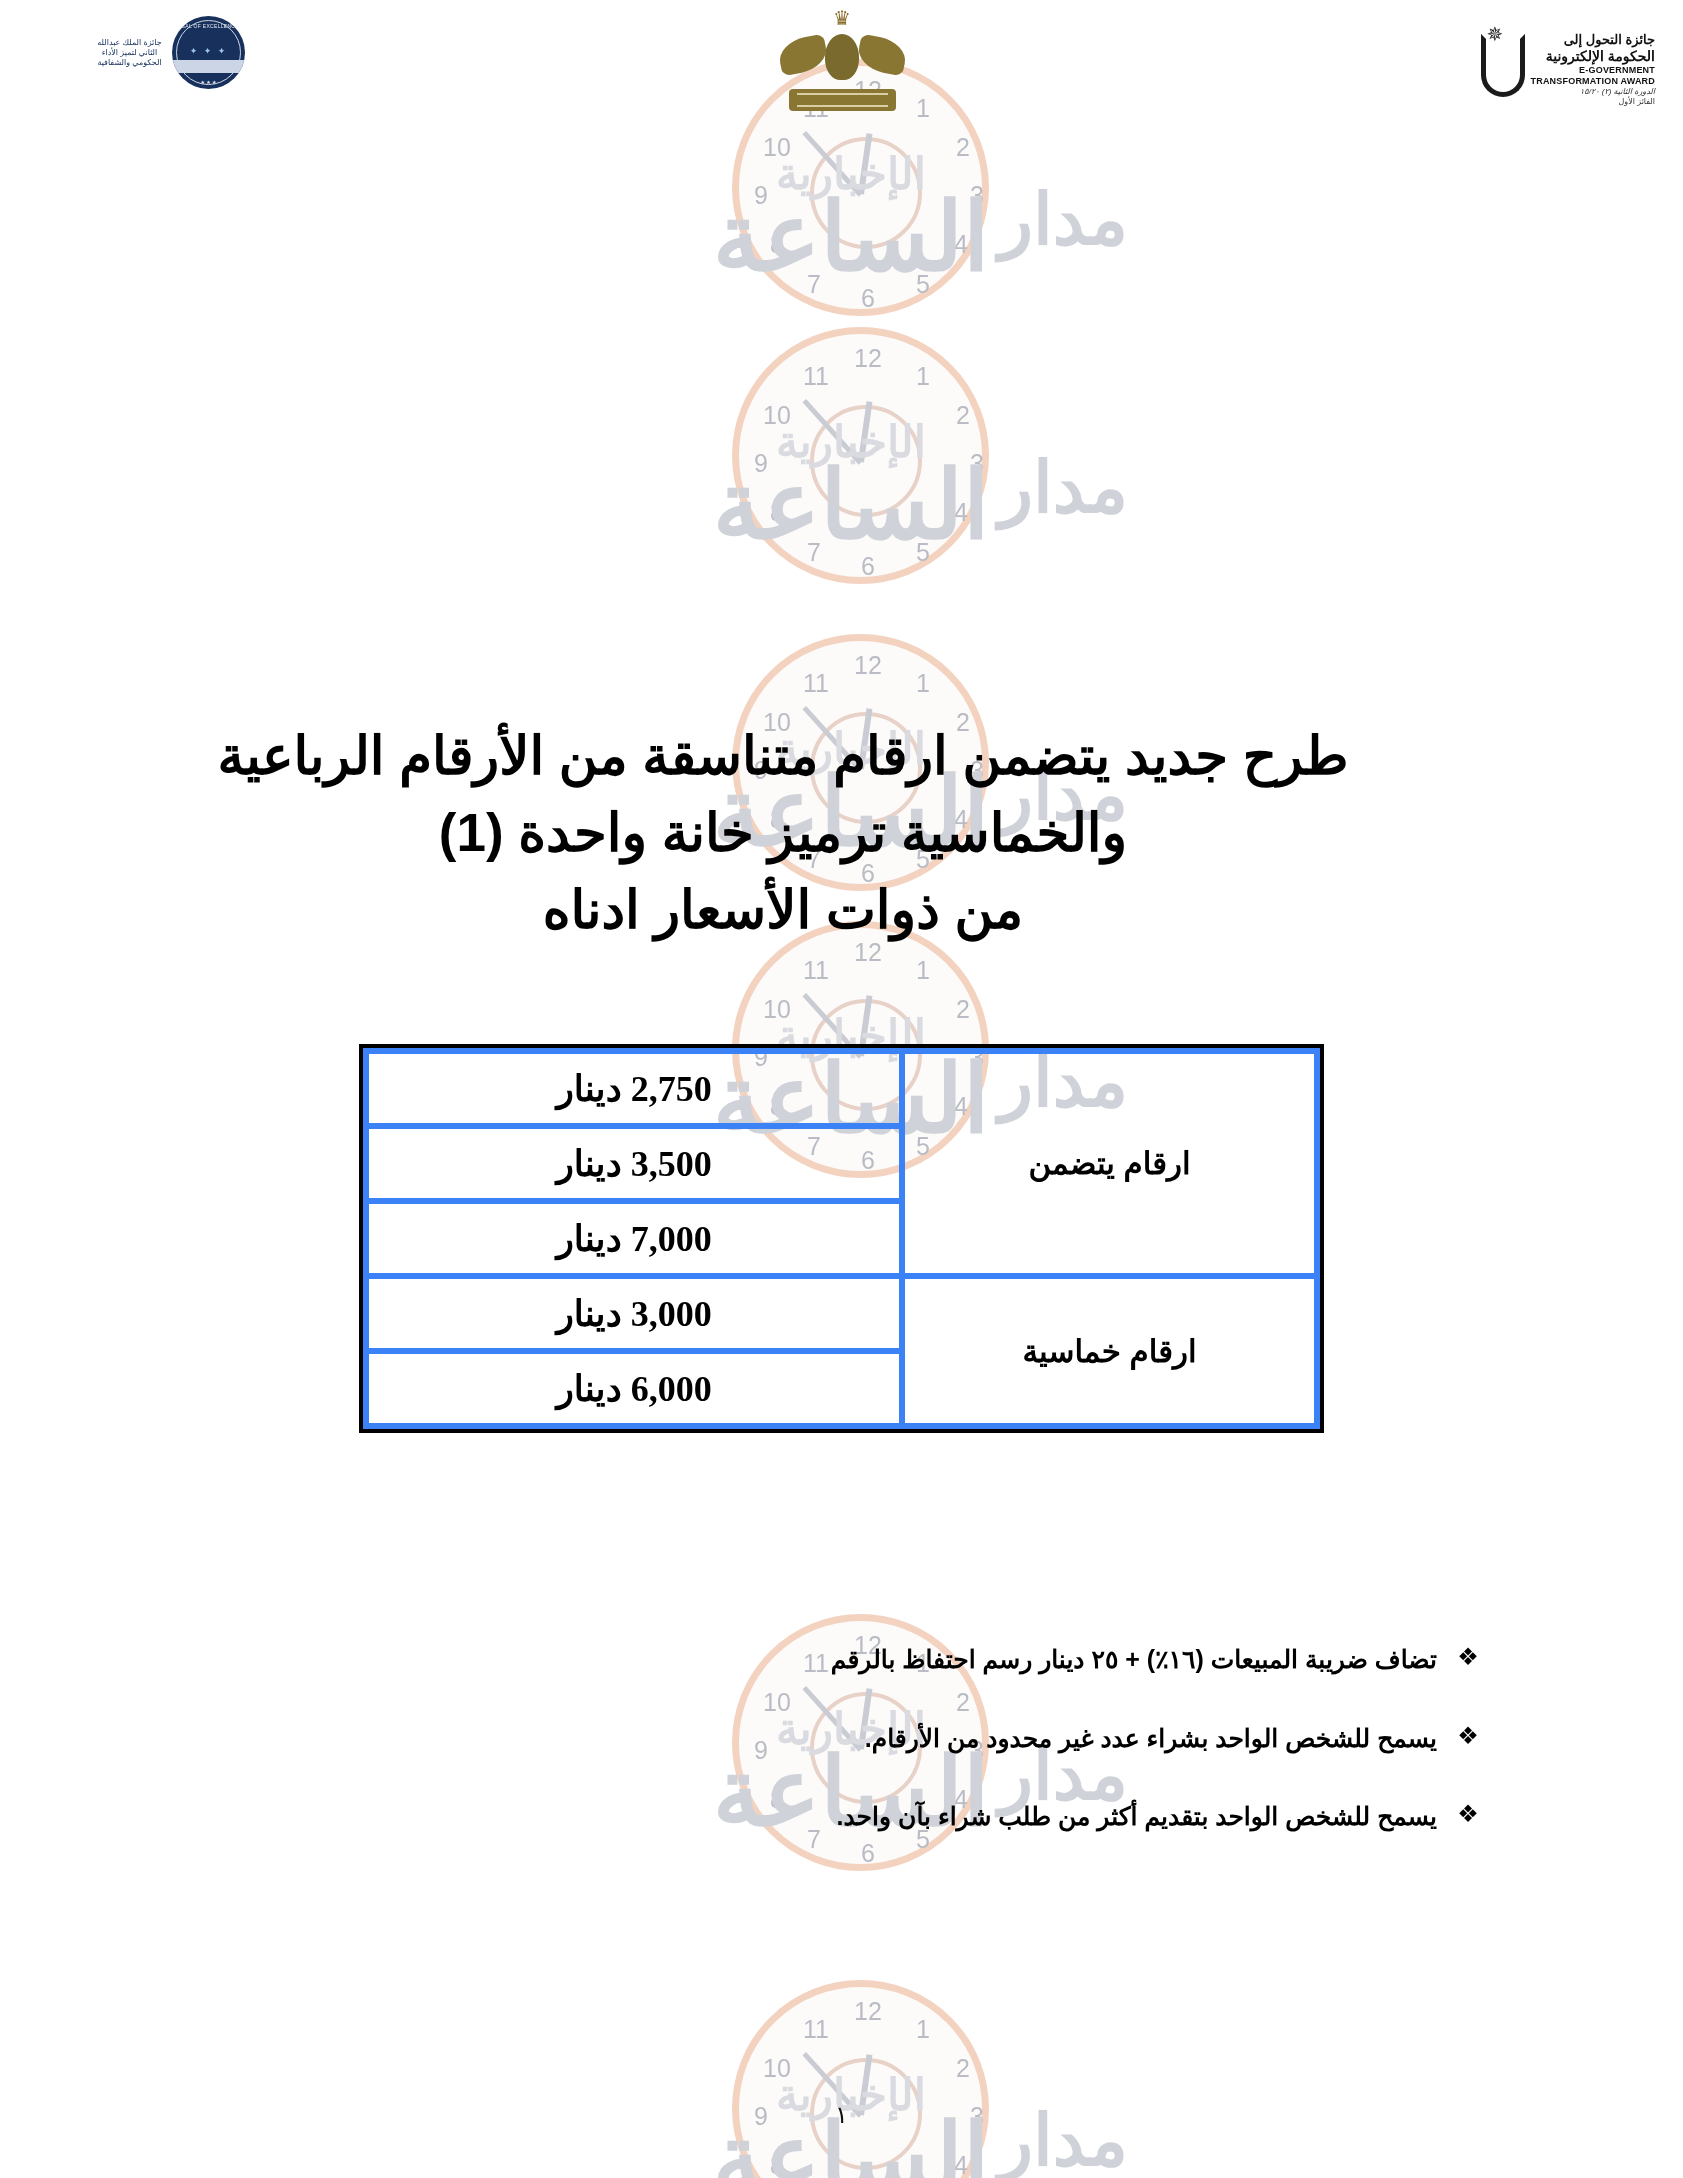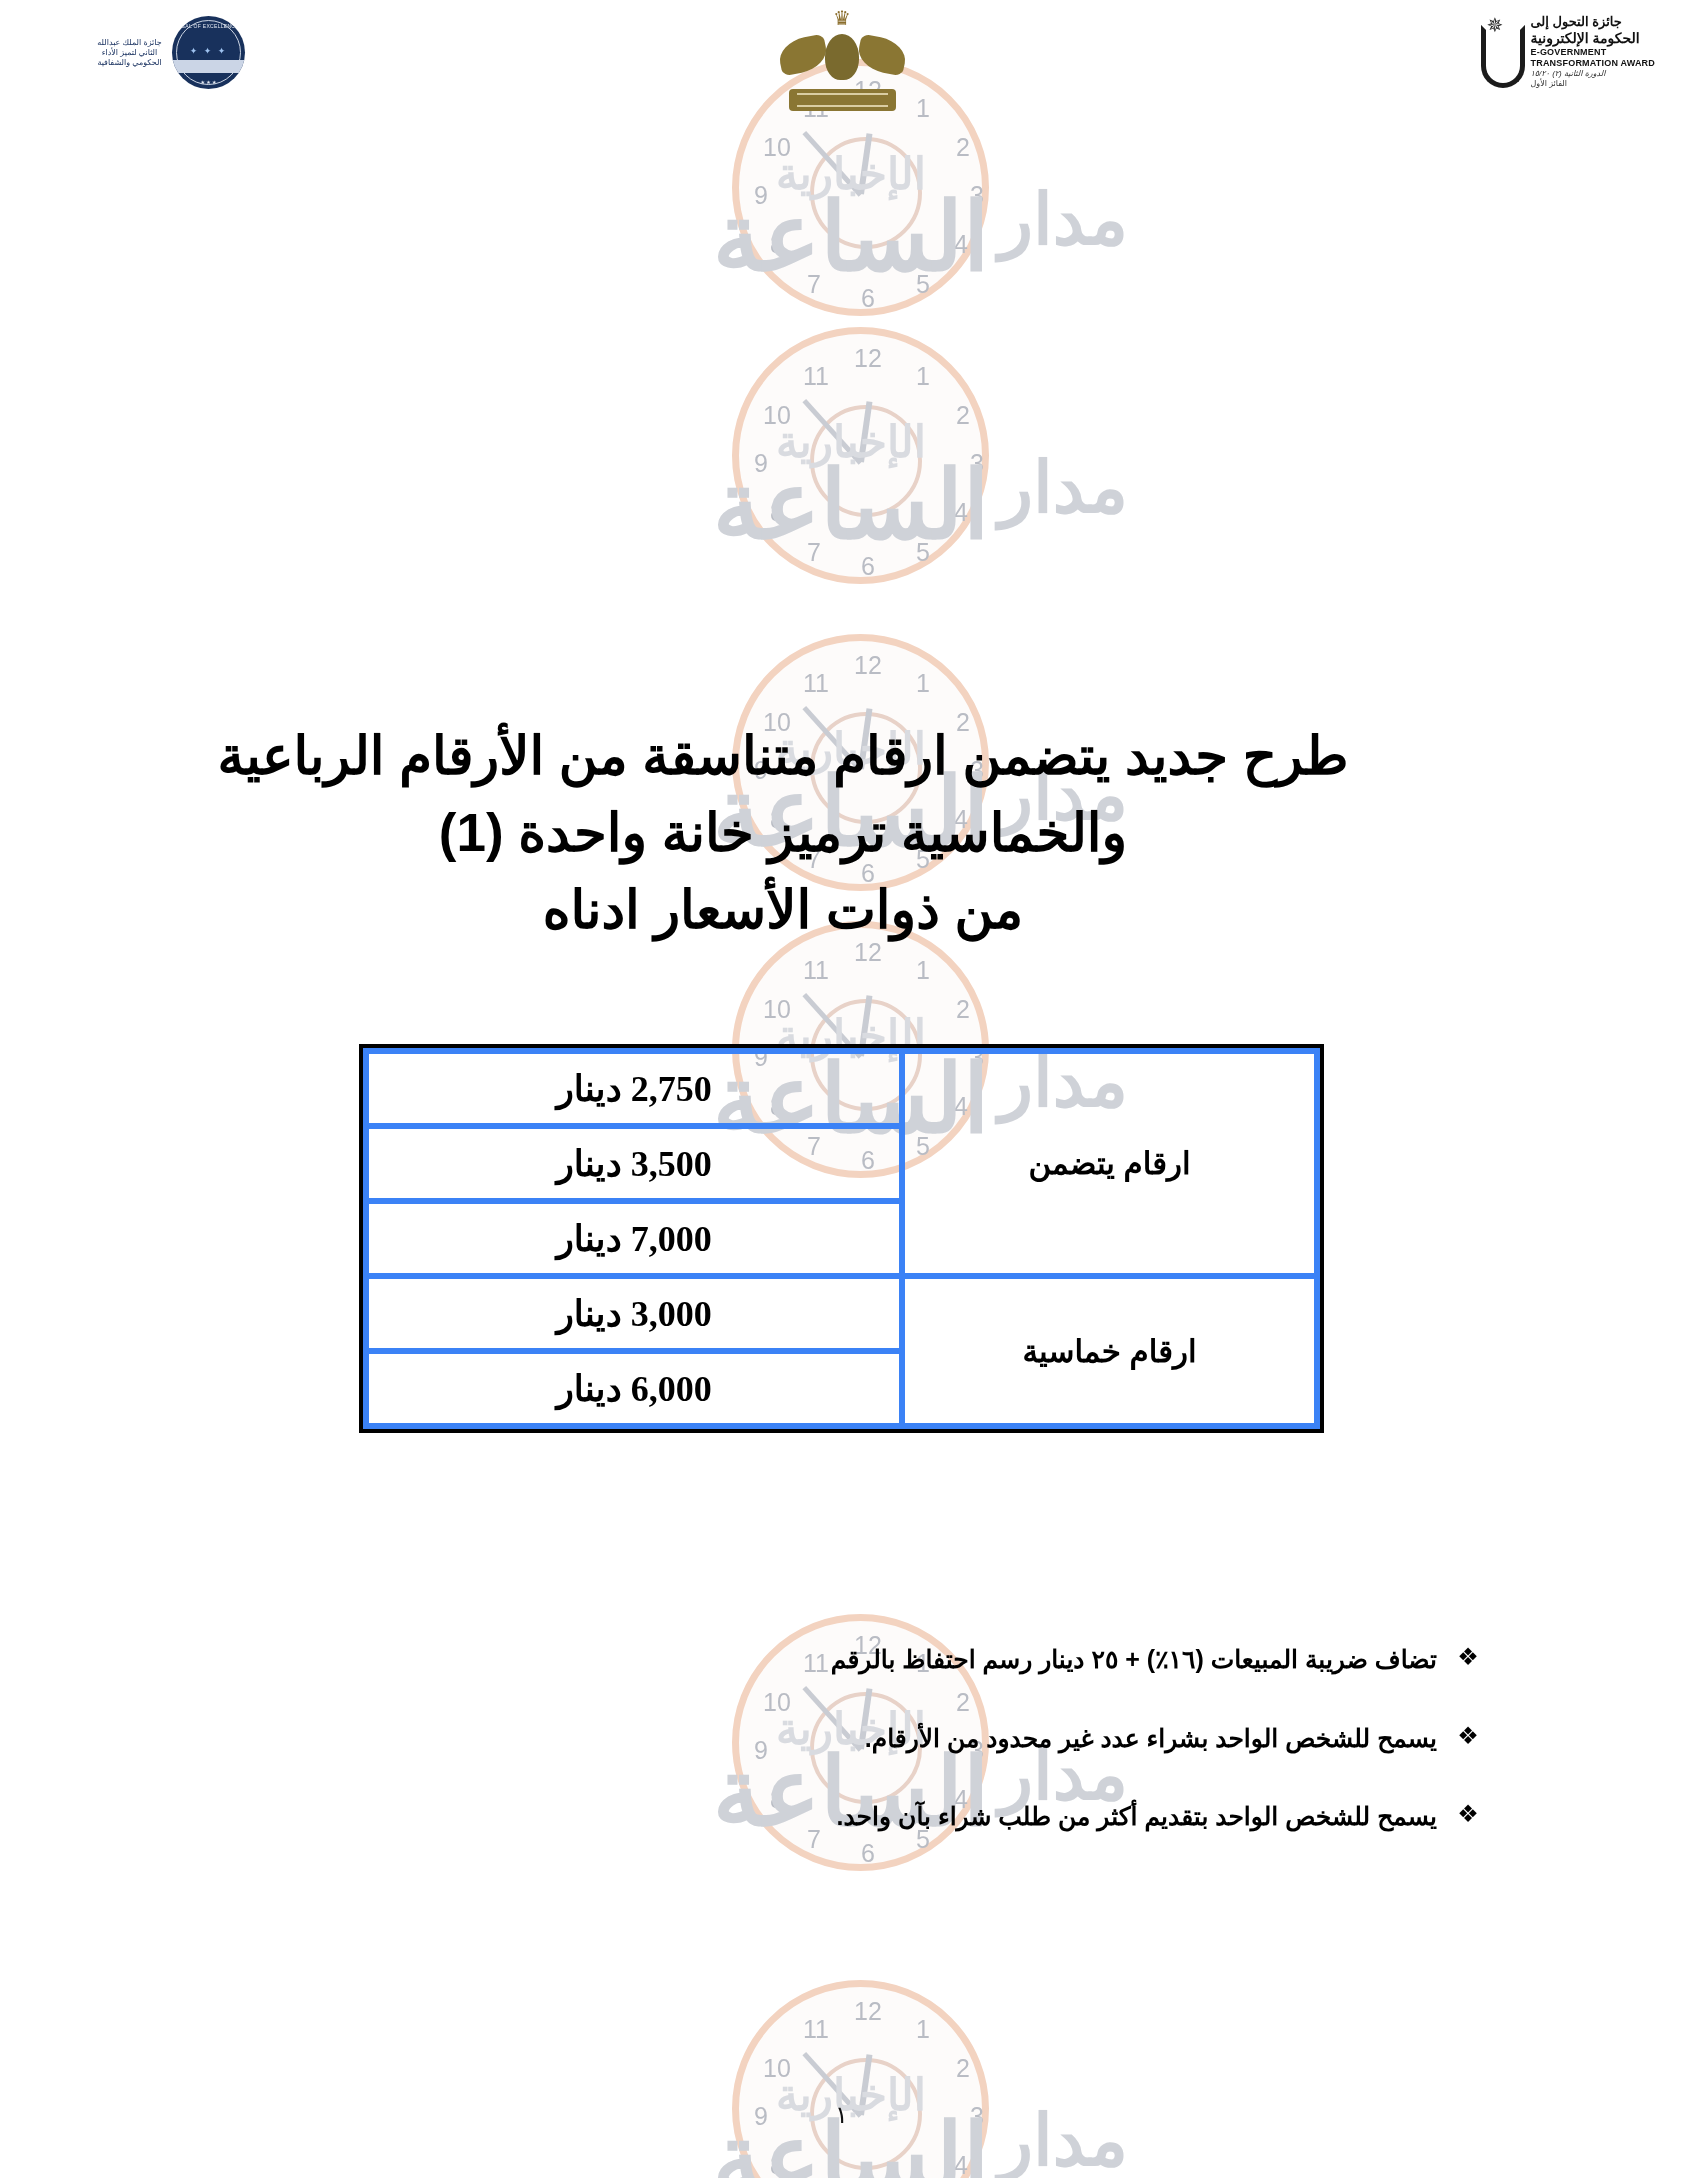--- a/index.html
+++ b/index.html
@@ -131,22 +131,23 @@
     border-radius: 0 0 28px 28px;
     border-top-color: transparent;
   }
   .logo-award .mark .star {
     position: absolute;
     left: 10px; top: -2px;
     font-size: 20px;
     color: #2b2b2b;
   }
   .logo-award .txt {
-    text-align: left;
+    text-align: right;
     line-height: 1.22;
+    margin-top: 18px;
   }
   .logo-award .txt .l1 { font-size: 13px; font-weight: bold; color: #111; }
   .logo-award .txt .l2 { font-size: 14px; font-weight: bold; color: #111; }
   .logo-award .txt .l3 { font-size: 9px; font-weight: bold; color: #111; letter-spacing: 0.2px;}
   .logo-award .txt .l4 { font-size: 8px; color: #333; font-style: italic; }
   .logo-award .txt .l5 { font-size: 8px; color: #333; }
 
   .logo-center {
     position: absolute;
     top: 8px;

